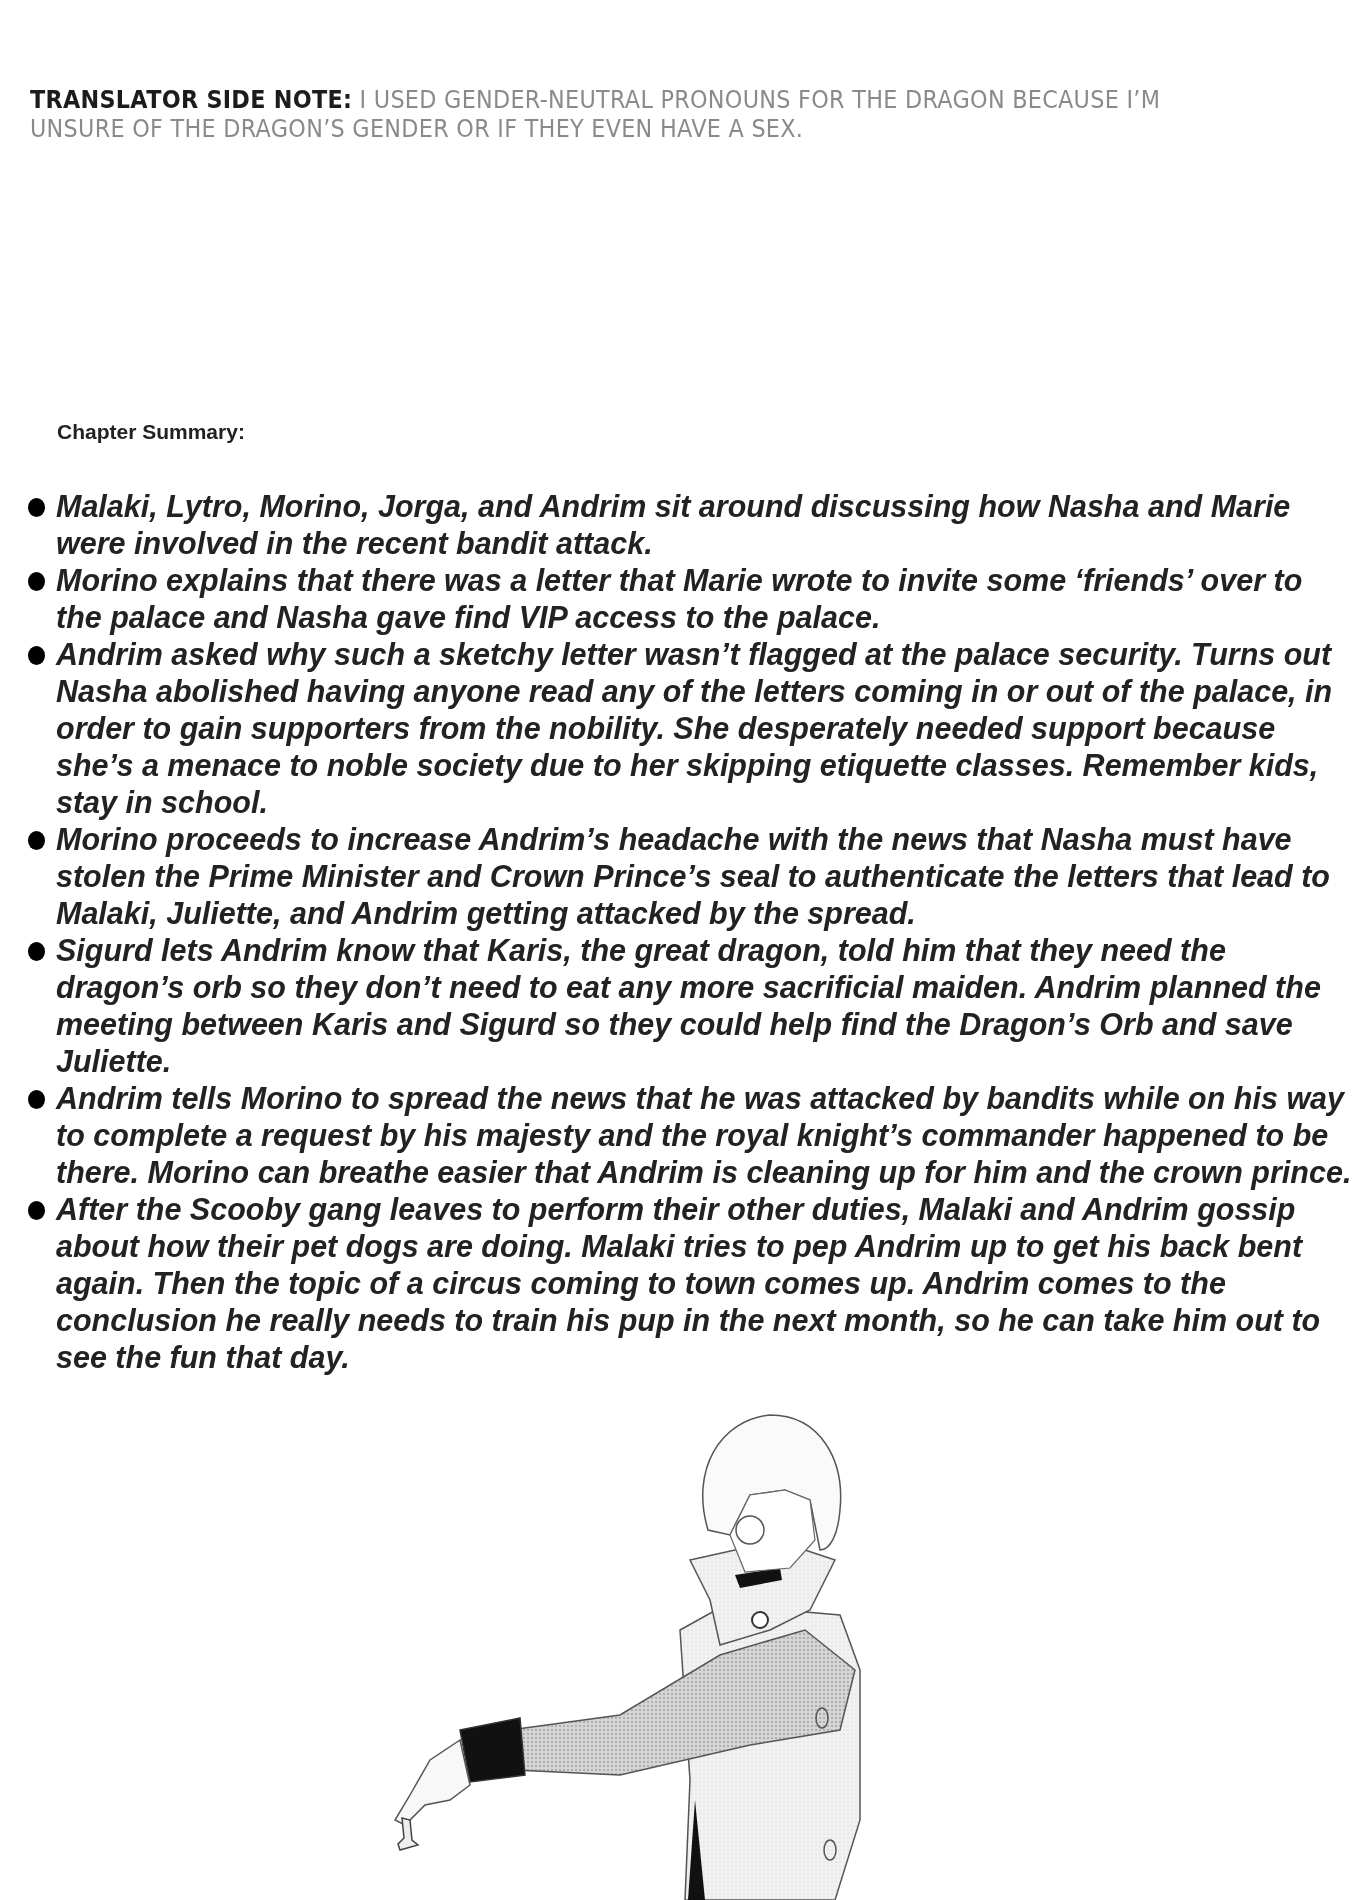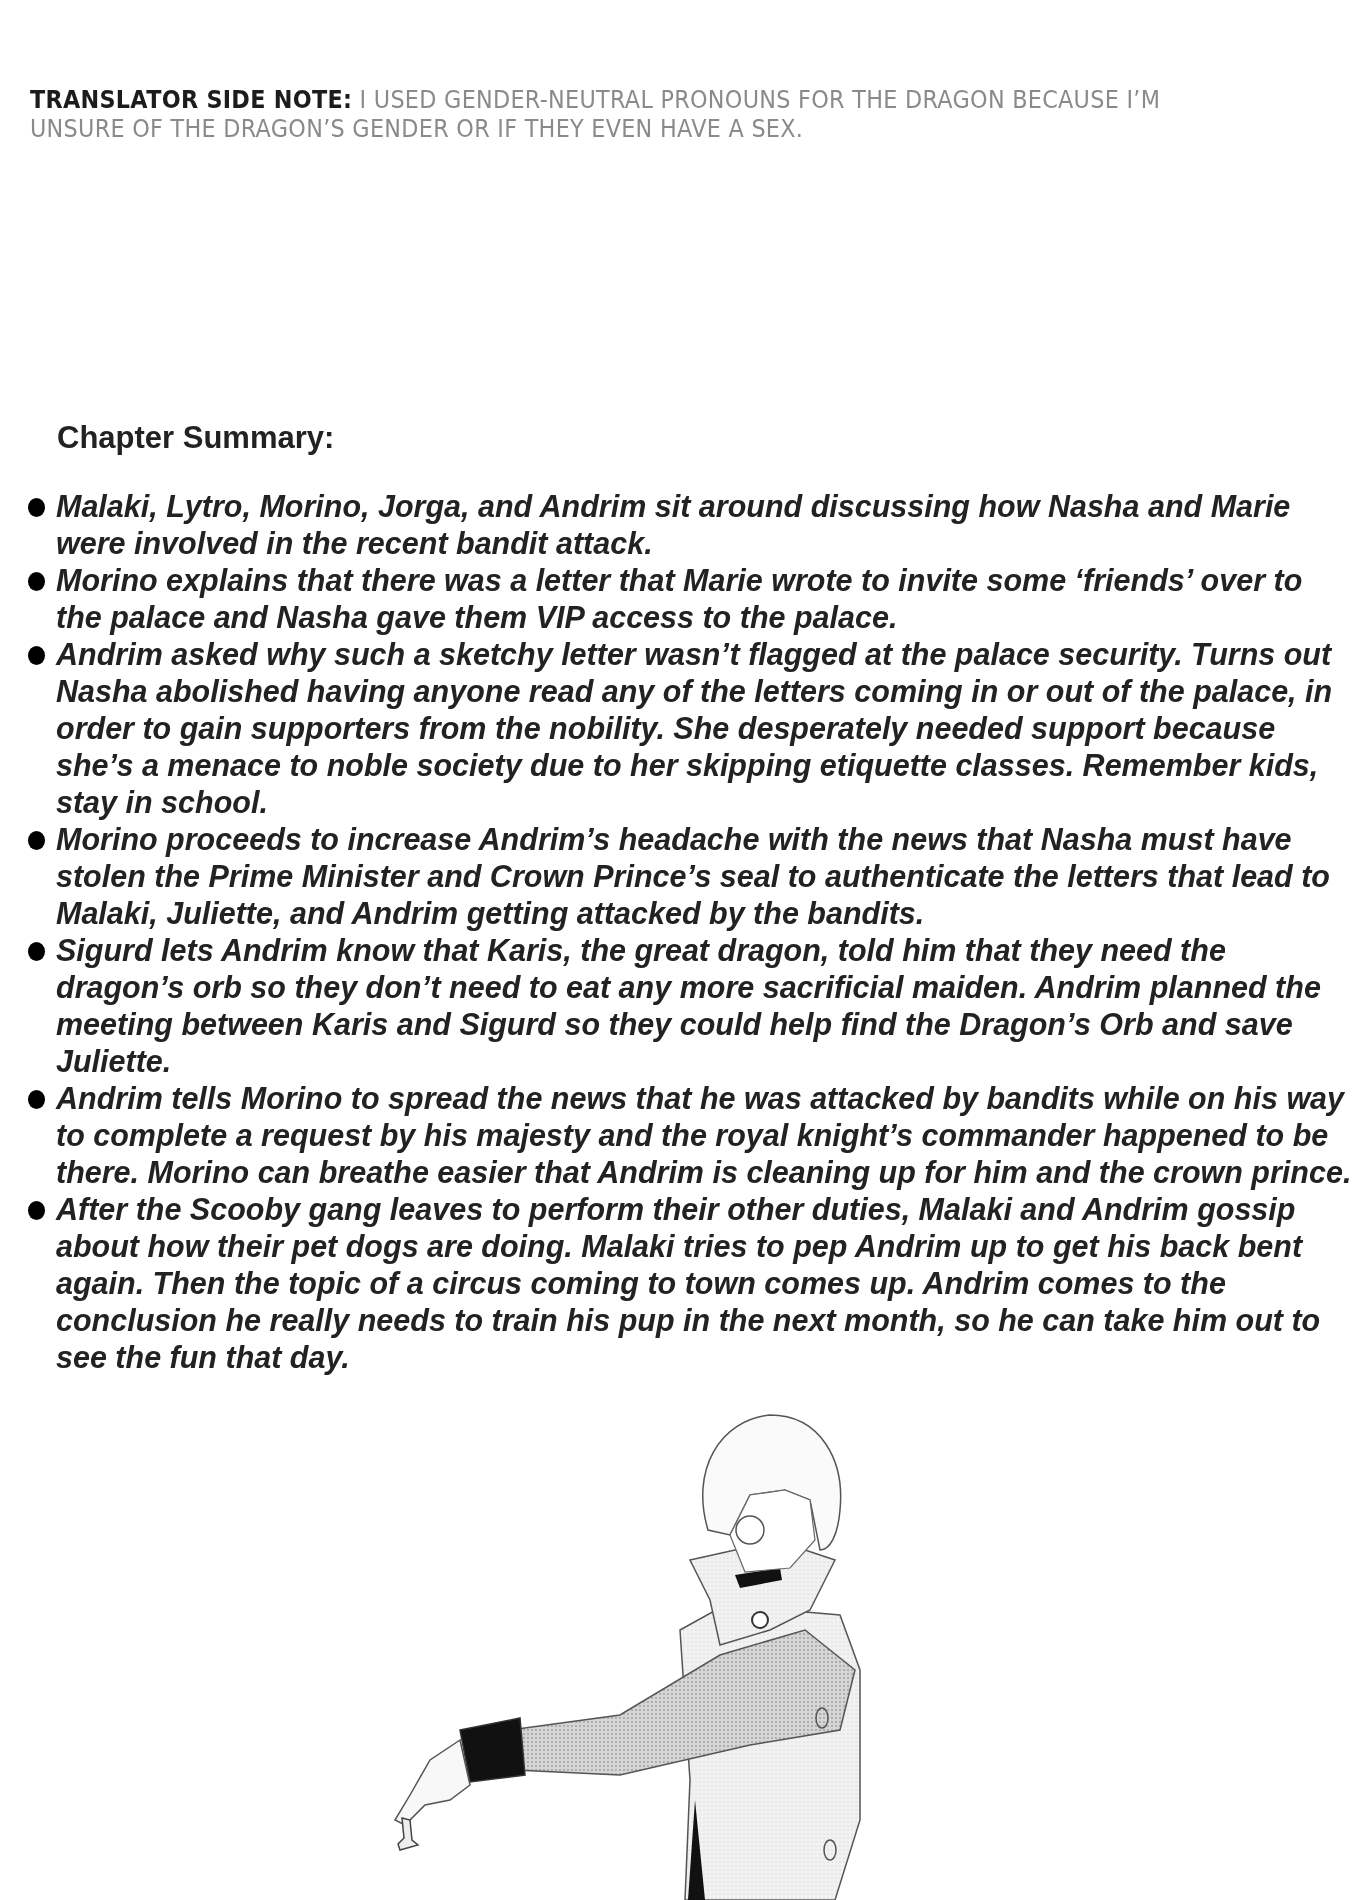--- a/index.html
+++ b/index.html
@@ -7,21 +7,21 @@
   .note {
     position: absolute; left: 30px; top: 86px; width: 1300px;
     font-family: "DejaVu Sans", sans-serif; font-size: 24px; line-height: 29px;
     letter-spacing: 0.3px; text-transform: uppercase; color: #8a8a8a;
     transform: scaleX(0.93); transform-origin: left top;
   }
   .note .label { color: #1c1c1c; font-weight: bold; }
   .summary-heading {
     position: absolute; left: 57px; top: 420px;
     font-family: "Liberation Sans", sans-serif; font-weight: bold;
-    font-size: 31px; color: #222222; text-align: center;
+    font-size: 21px; color: #222222; text-align: center;
   }
   .bullets { position: absolute; left: 26px; top: 488px; width: 1330px; margin: 0; padding: 0; list-style: none; font-style: italic; }
   .bullet {
     position: relative; padding-left: 30px;
     font-family: "Liberation Sans", sans-serif; font-weight: bold;
     font-size: 30.5px; line-height: 37px; color: #222222;
   }
   .bullet-dot {
     position: absolute; left: 2px; top: 10px; width: 17px; height: 19px;
     border-radius: 50%; background: #000;
@@ -32,23 +32,23 @@
 <body>
 
 <div class="note">
   <span class="label">Translator side note:</span><span> I used gender-neutral pronouns for the dragon because I’m unsure of the dragon’s gender or if they even have a sex.</span>
 </div>
 
 <div class="summary-heading">Chapter Summary:</div>
 
 <ul class="bullets">
   <li class="bullet"><span class="bullet-dot"></span><span>Malaki, Lytro, Morino, Jorga, and Andrim sit around discussing how Nasha and Marie were involved in the recent bandit attack.</span></li>
-  <li class="bullet"><span class="bullet-dot"></span><span>Morino explains that there was a letter that Marie wrote to invite some ‘friends’ over to the palace and Nasha gave them VIP access to the palace.</span></li>
+  <li class="bullet"><span class="bullet-dot"></span><span>Morino explains that there was a letter that Marie wrote to invite some ‘friends’ over to the palace and Nasha gave find VIP access to the palace.</span></li>
   <li class="bullet"><span class="bullet-dot"></span><span>Andrim asked why such a sketchy letter wasn’t flagged at the palace security. Turns out Nasha abolished having anyone read any of the letters coming in or out of the palace, in order to gain supporters from the nobility. She desperately needed support because she’s a menace to noble society due to her skipping etiquette classes. Remember kids, stay in school.</span></li>
-  <li class="bullet"><span class="bullet-dot"></span><span>Morino proceeds to increase Andrim’s headache with the news that Nasha must have stolen the Prime Minister and Crown Prince’s seal to authenticate the letters that lead to Malaki, Juliette, and Andrim getting attacked by the bandits.</span></li>
+  <li class="bullet"><span class="bullet-dot"></span><span>Morino proceeds to increase Andrim’s headache with the news that Nasha must have stolen the Prime Minister and Crown Prince’s seal to authenticate the letters that lead to Malaki, Juliette, and Andrim getting attacked by the spread.</span></li>
   <li class="bullet"><span class="bullet-dot"></span><span>Sigurd lets Andrim know that Karis, the great dragon, told him that they need the dragon’s orb so they don’t need to eat any more sacrificial maiden. Andrim planned the meeting between Karis and Sigurd so they could help find the Dragon’s Orb and save Juliette.</span></li>
   <li class="bullet"><span class="bullet-dot"></span><span>Andrim tells Morino to spread the news that he was attacked by bandits while on his way to complete a request by his majesty and the royal knight’s commander happened to be there. Morino can breathe easier that Andrim is cleaning up for him and the crown prince.</span></li>
   <li class="bullet"><span class="bullet-dot"></span><span>After the Scooby gang leaves to perform their other duties, Malaki and Andrim gossip about how their pet dogs are doing. Malaki tries to pep Andrim up to get his back bent again. Then the topic of a circus coming to town comes up. Andrim comes to the conclusion he really needs to train his pup in the next month, so he can take him out to see the fun that day.</span></li>
 </ul>
 
 <svg class="illustration" viewBox="0 0 560 500" aria-label="manga character with glasses in a high-collared coat, arm outstretched holding a chess piece">
   <defs>
     <pattern id="tone" width="4" height="4" patternUnits="userSpaceOnUse">
       <rect width="4" height="4" fill="#d6d6d6"></rect>
       <circle cx="2" cy="2" r="0.9" fill="#9a9a9a"></circle>

